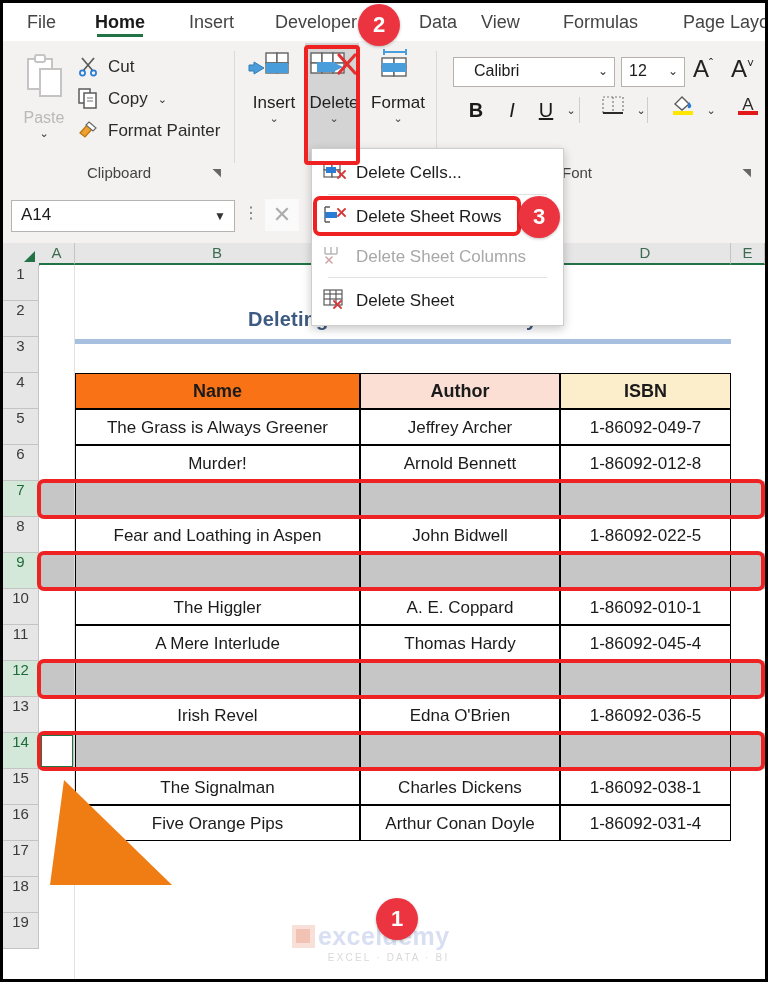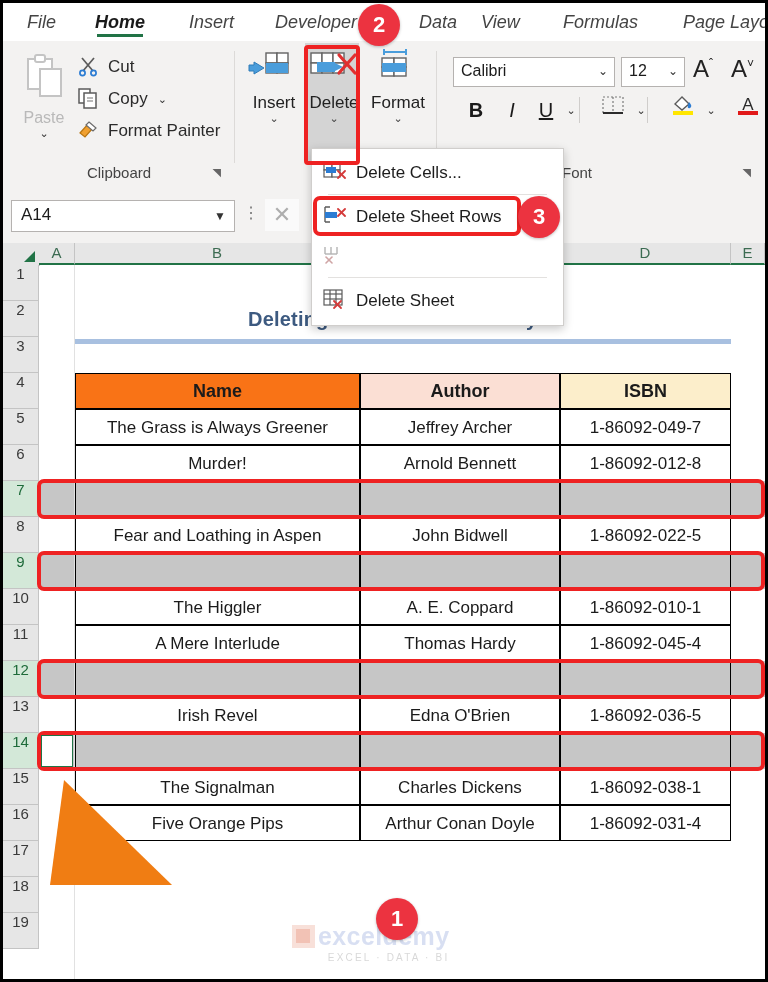--- a/index.html
+++ b/index.html
@@ -8,21 +8,21 @@
     background:#ffffff;
     font-family:"Liberation Sans", sans-serif;
     position:relative;
   }
   #root{position:relative;width:768px;height:982px;background:#fff;}
 
   
   .frame{position:absolute;left:0;top:0;width:768px;height:982px;box-sizing:border-box;border:3px solid #000;pointer-events:none;z-index:60;}
 
   
-  .ribbon-tabs{position:absolute;left:3px;top:3px;width:762px;height:36px;background:#fff;font-style:italic;}
+  .ribbon-tabs{position:absolute;left:3px;top:3px;width:762px;height:36px;background:#fff;}
   .tab{position:absolute;top:0;height:38px;line-height:38px;font-size:18px;color:#444;white-space:nowrap;padding:0 4px;}
   .tab.active{color:#1a1a1a;font-weight:bold;}
   .tab.active:after{content:"";position:absolute;left:6px;right:6px;bottom:4px;height:3px;background:#217346;}
 
   .ribbon-body{position:absolute;left:3px;top:41px;width:762px;height:146px;background:#f3f2f1;border-bottom:1px solid #d6d3d0;}
 
   
   .grp-clipboard{position:absolute;left:0;top:0;width:232px;height:146px;}
   .paste{position:absolute;left:12px;top:12px;width:58px;text-align:center;color:#b9b9b9;}
   .paste .lbl{font-size:16px;margin-top:2px;}
@@ -36,21 +36,21 @@
   
   .grp-cells{position:absolute;left:240px;top:0;width:190px;height:146px;}
   .cellbtn{position:absolute;top:8px;width:58px;text-align:center;}
   .cellbtn .cap{font-size:17px;color:#222;margin-top:2px;}
   .cellbtn .car{font-size:11px;color:#444;line-height:10px;}
   .delete-hl{position:absolute;left:62px;top:2px;width:54px;height:118px;background:#d4d4d4;}
 
   
   .grp-font{position:absolute;left:440px;top:0;width:322px;height:146px;}
   .fontbox{position:absolute;left:10px;top:16px;width:160px;height:28px;background:#fff;border:1px solid #b5b2b0;}
-  .fontbox .txt{position:absolute;left:7px;top:4px;font-size:16px;color:#1b1b1b;}
+  .fontbox .txt{position:absolute;left:20px;top:4px;font-size:16px;color:#1b1b1b;}
   .sizebox{position:absolute;left:178px;top:16px;width:62px;height:28px;background:#fff;border:1px solid #b5b2b0;}
   .sizebox .txt{position:absolute;left:7px;top:4px;font-size:16px;color:#1b1b1b;}
   .cbcar{position:absolute;right:6px;top:6px;font-size:12px;color:#333;}
   .bigA{position:absolute;top:14px;font-size:24px;color:#222;}
   .fmtrow{position:absolute;left:10px;top:52px;height:34px;}
   .fbtn{position:absolute;top:0;height:34px;line-height:34px;font-size:20px;color:#1b1b1b;text-align:center;}
   .vsep{position:absolute;top:56px;width:1px;height:26px;background:#cfcdcb;}
   .car{font-size:11px;color:#333;}
 
   
@@ -490,20 +490,21 @@
       <span class="mico">
         <svg width="24" height="22" viewBox="0 0 24 22">
           <path d="M3 3 L3 10 M9 3 L9 10 M15 3 L15 10" stroke="#b4b4b4" stroke-width="1.4"></path>
           <path d="M3 10 L15 10" stroke="#b4b4b4" stroke-width="1.4"></path>
           <g stroke="#cfa5a5" stroke-width="1.6" stroke-linecap="round">
             <line x1="4" y1="13" x2="10" y2="19"></line>
               <line x1="10" y1="13" x2="4" y2="19"></line>
           </g>
         </svg>
       </span>
+      <span>Delete Sheet Columns</span>
     </div>
 
     <div class="msep" style="top:128px"></div>
 
     <div class="mi" style="top:132px">
       <span class="mico">
         <svg width="24" height="22" viewBox="0 0 24 22">
           <rect x="2" y="2" width="18" height="15" fill="#fff" stroke="#5b5b5b" stroke-width="1.2"></rect>
           <line x1="2" y1="6" x2="20" y2="6" stroke="#5b5b5b" stroke-width="1.2"></line>
           <line x1="8" y1="2" x2="8" y2="17" stroke="#5b5b5b" stroke-width="1.2"></line>

